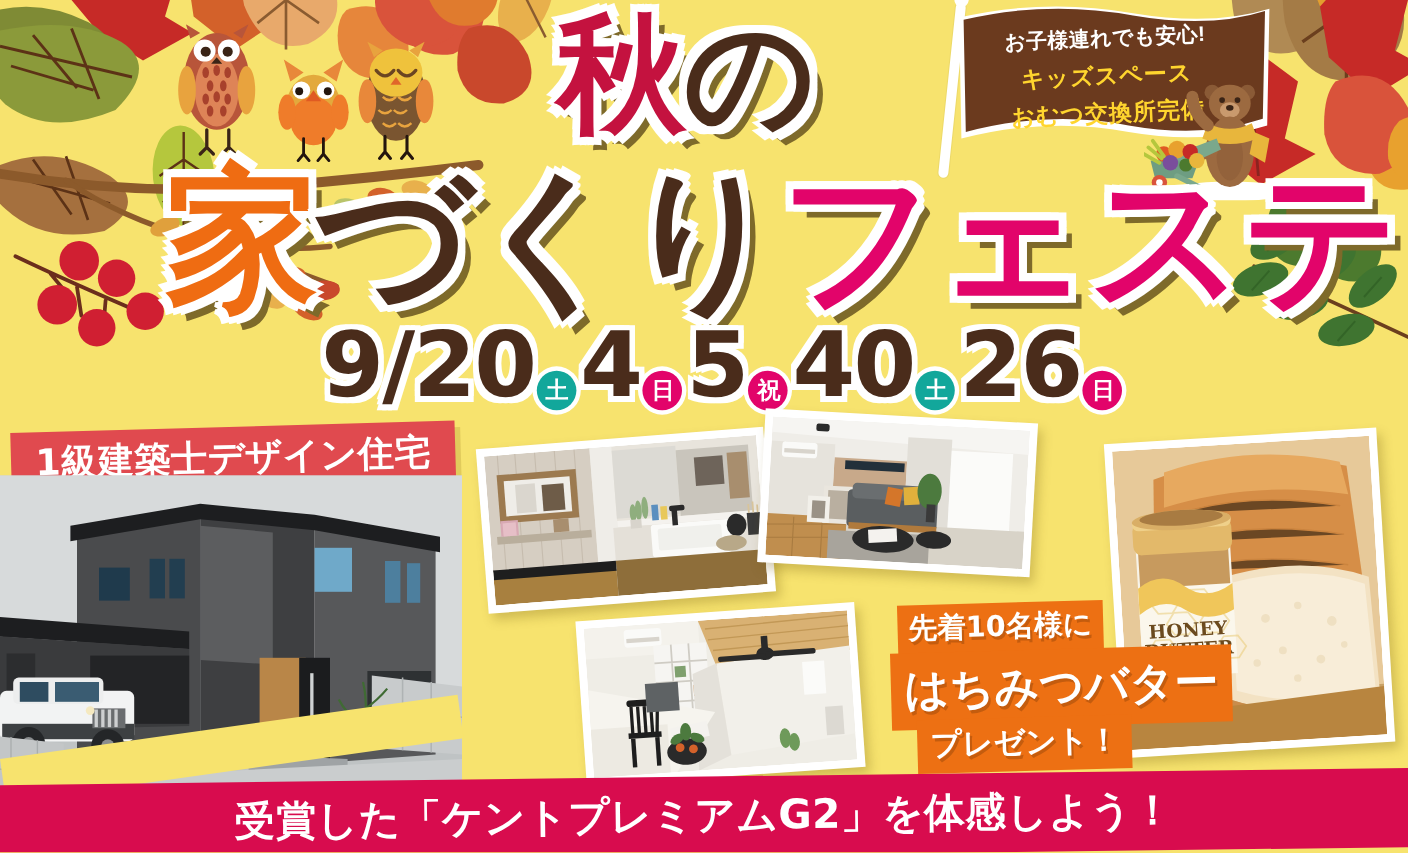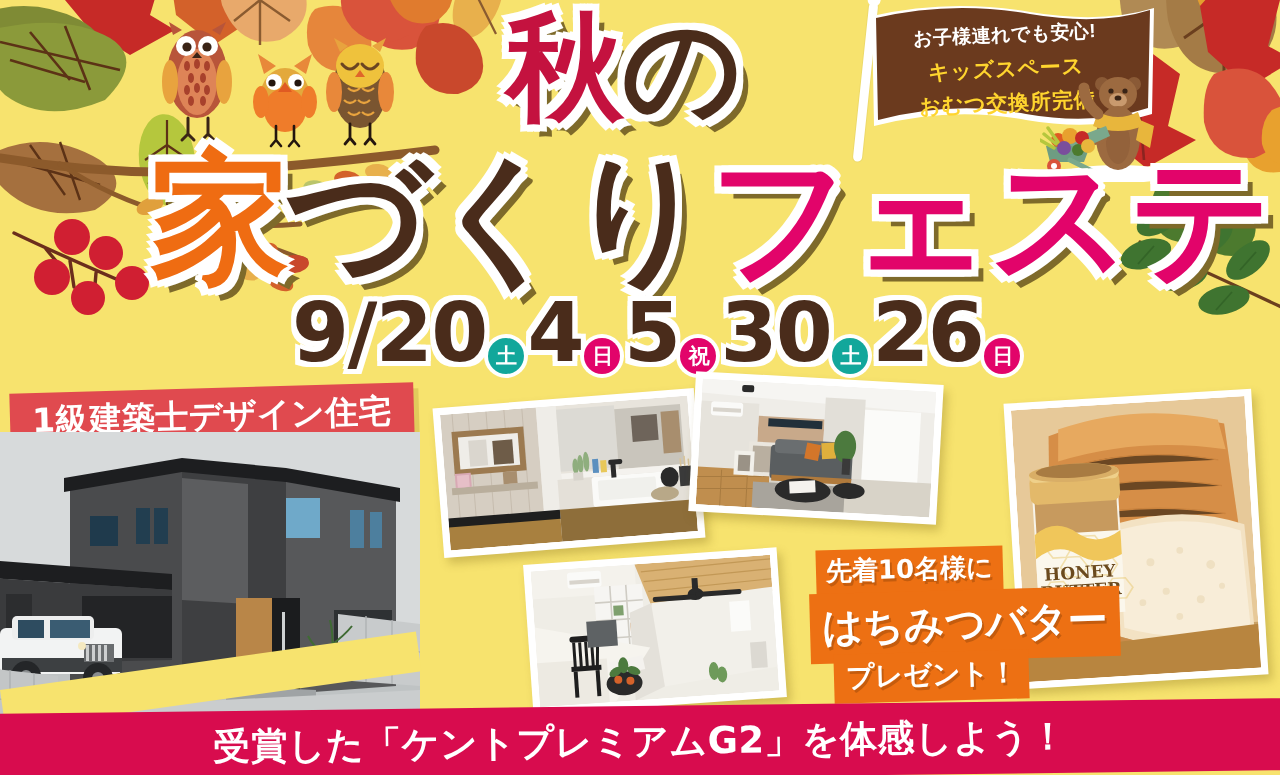--- a/index.html
+++ b/index.html
@@ -335,21 +335,21 @@
 
   <div class="title-block">
     <div class="tl line-aki">
       <span class="ch c-crimson">秋</span><span class="ch c-brown">の</span>
     </div>
     <div class="tl line-main">
       <span class="ch c-orange">家</span><span class="ch c-brown">づくり</span><span class="ch c-pink">フェスティバル</span>
     </div>
 
     <div class="tl line-date">
-      <span class="ch">9/</span><span class="ch">20</span><span class="daybadge bg-teal">土</span><span class="ch">4</span><span class="daybadge bg-pink">日</span><span class="ch">5</span><span class="daybadge bg-pink">祝</span><span class="ch">30</span><span class="daybadge bg-teal">土</span><span class="ch">26</span><span class="daybadge bg-pink">日</span>
+      <span class="ch">9/</span><span class="ch">20</span><span class="daybadge bg-teal">土</span><span class="ch">4</span><span class="daybadge bg-pink">日</span><span class="ch">5</span><span class="daybadge bg-pink">祝</span><span class="ch">40</span><span class="daybadge bg-teal">土</span><span class="ch">26</span><span class="daybadge bg-pink">日</span>
     </div>
   </div>
 
   <div class="redlabel">
     <span>1級建築士デザイン住宅</span>
   </div>
 
   <div class="ph-house photo">
     <div class="inner">
       <svg width="434" height="312" viewBox="0 0 434 312">

